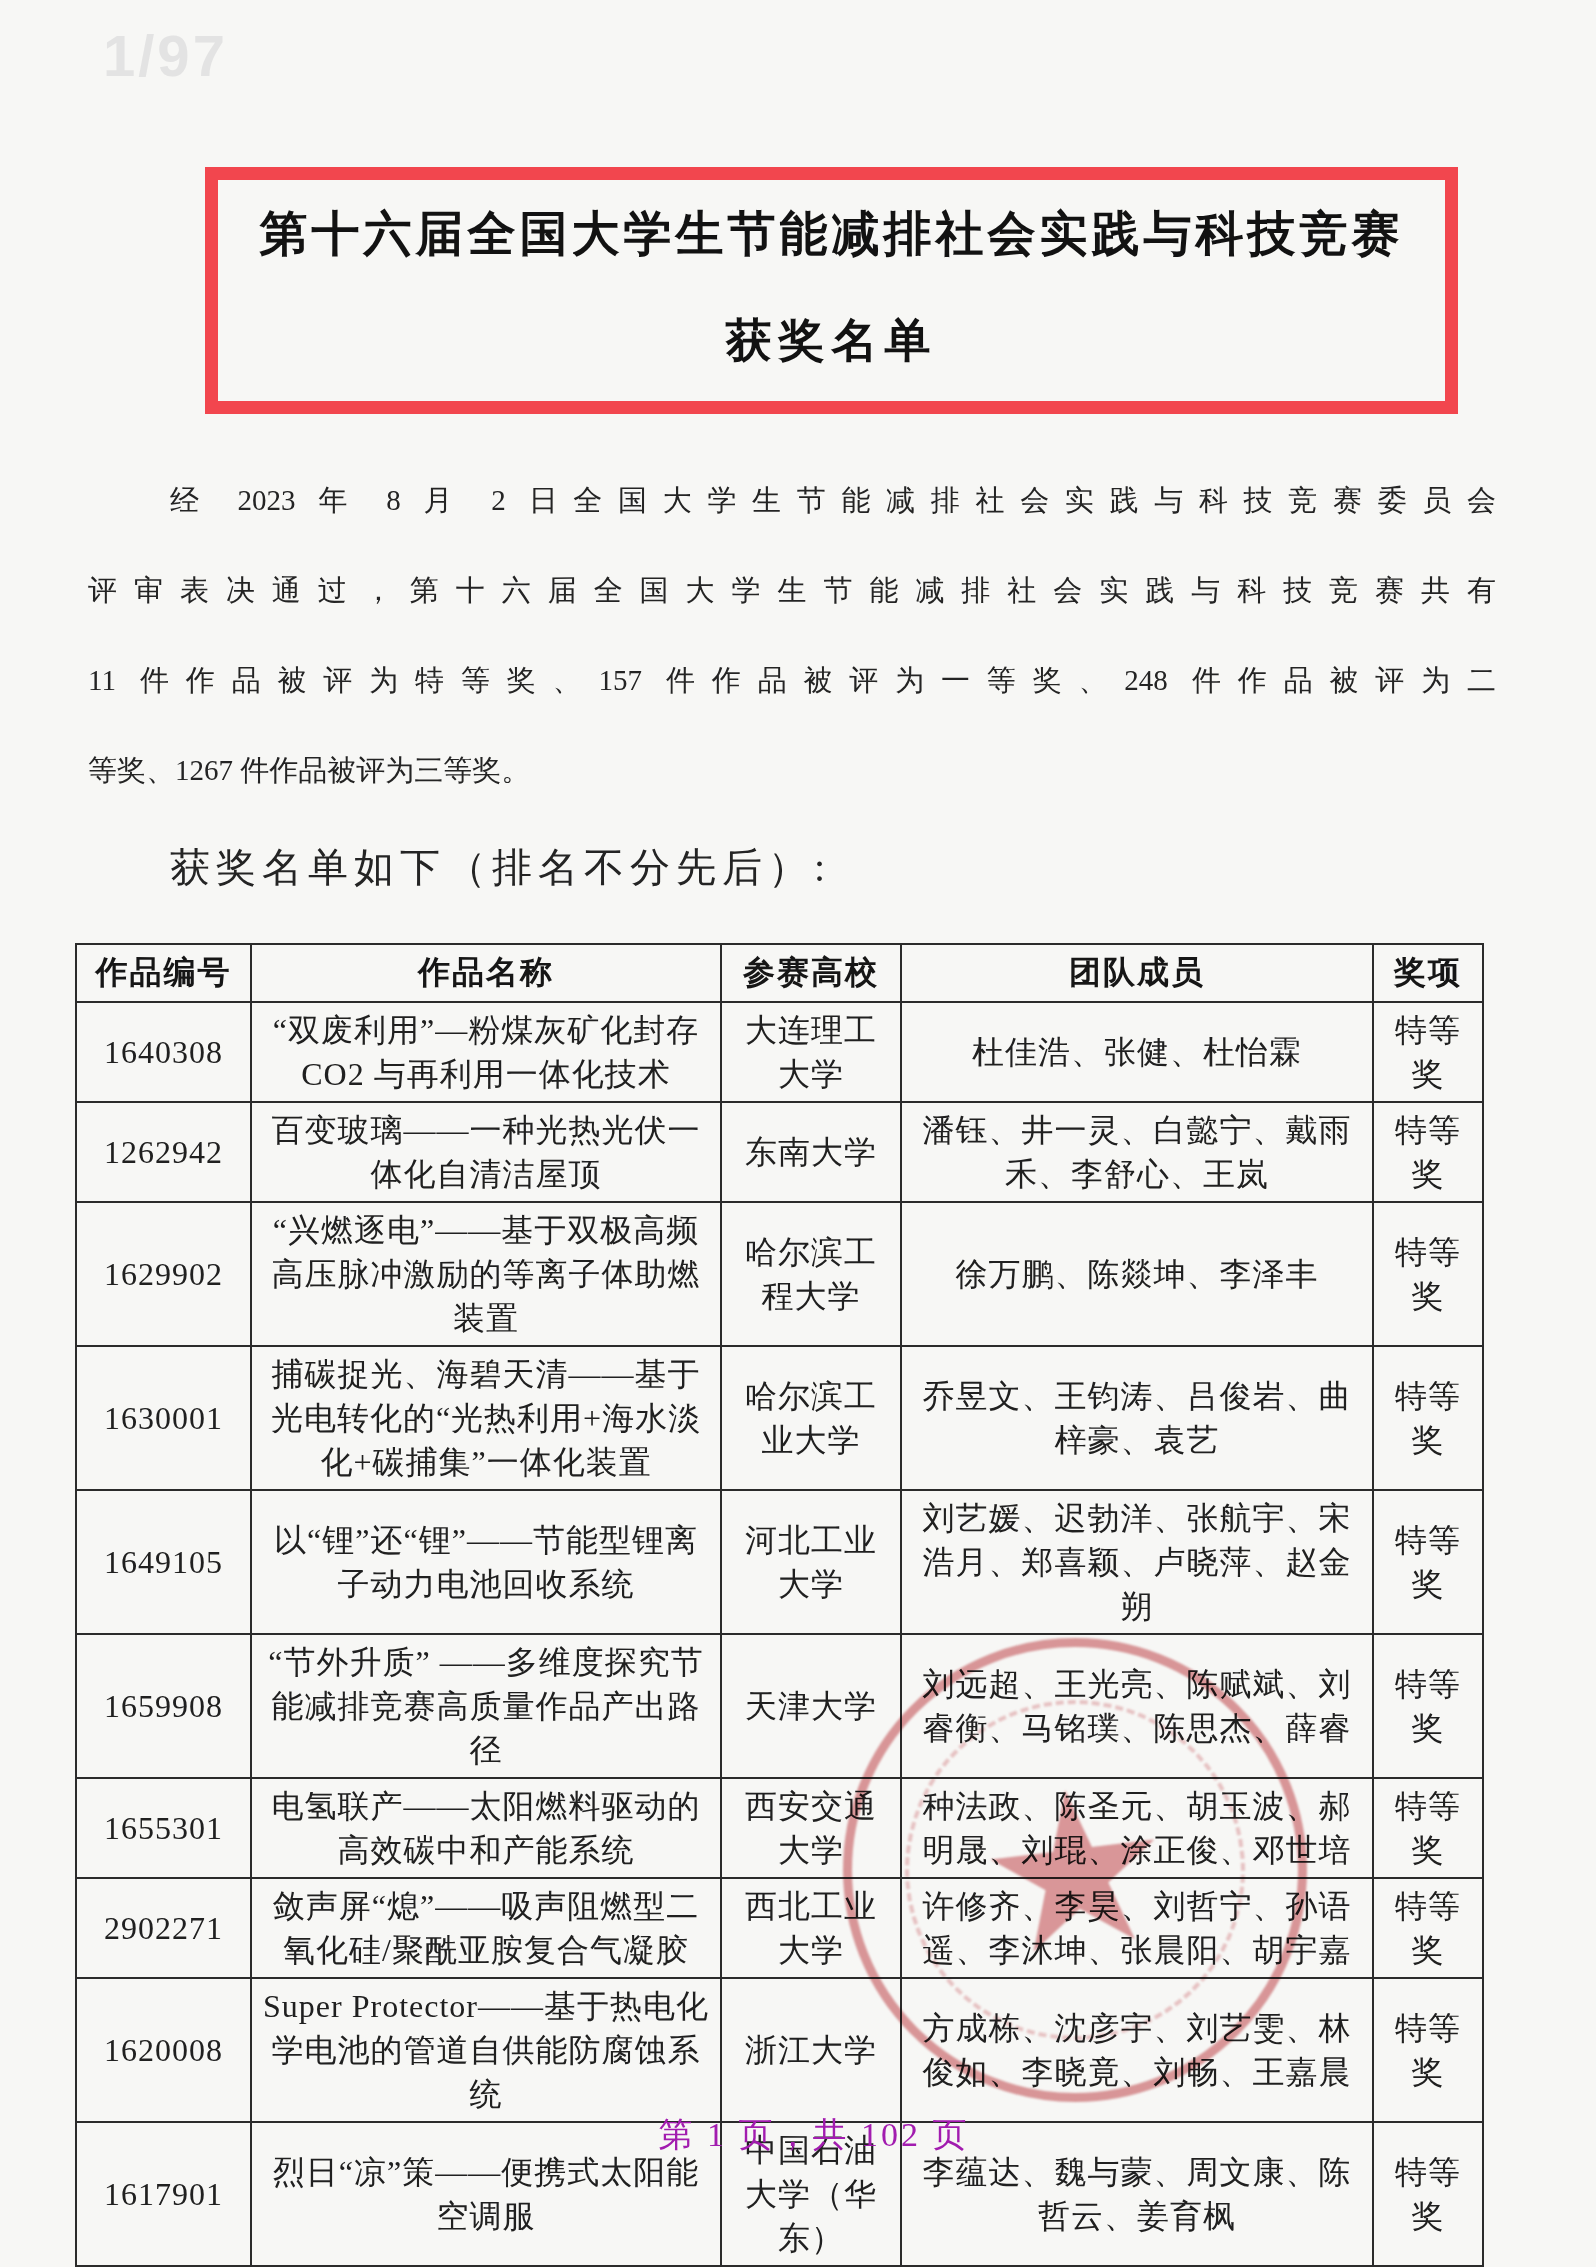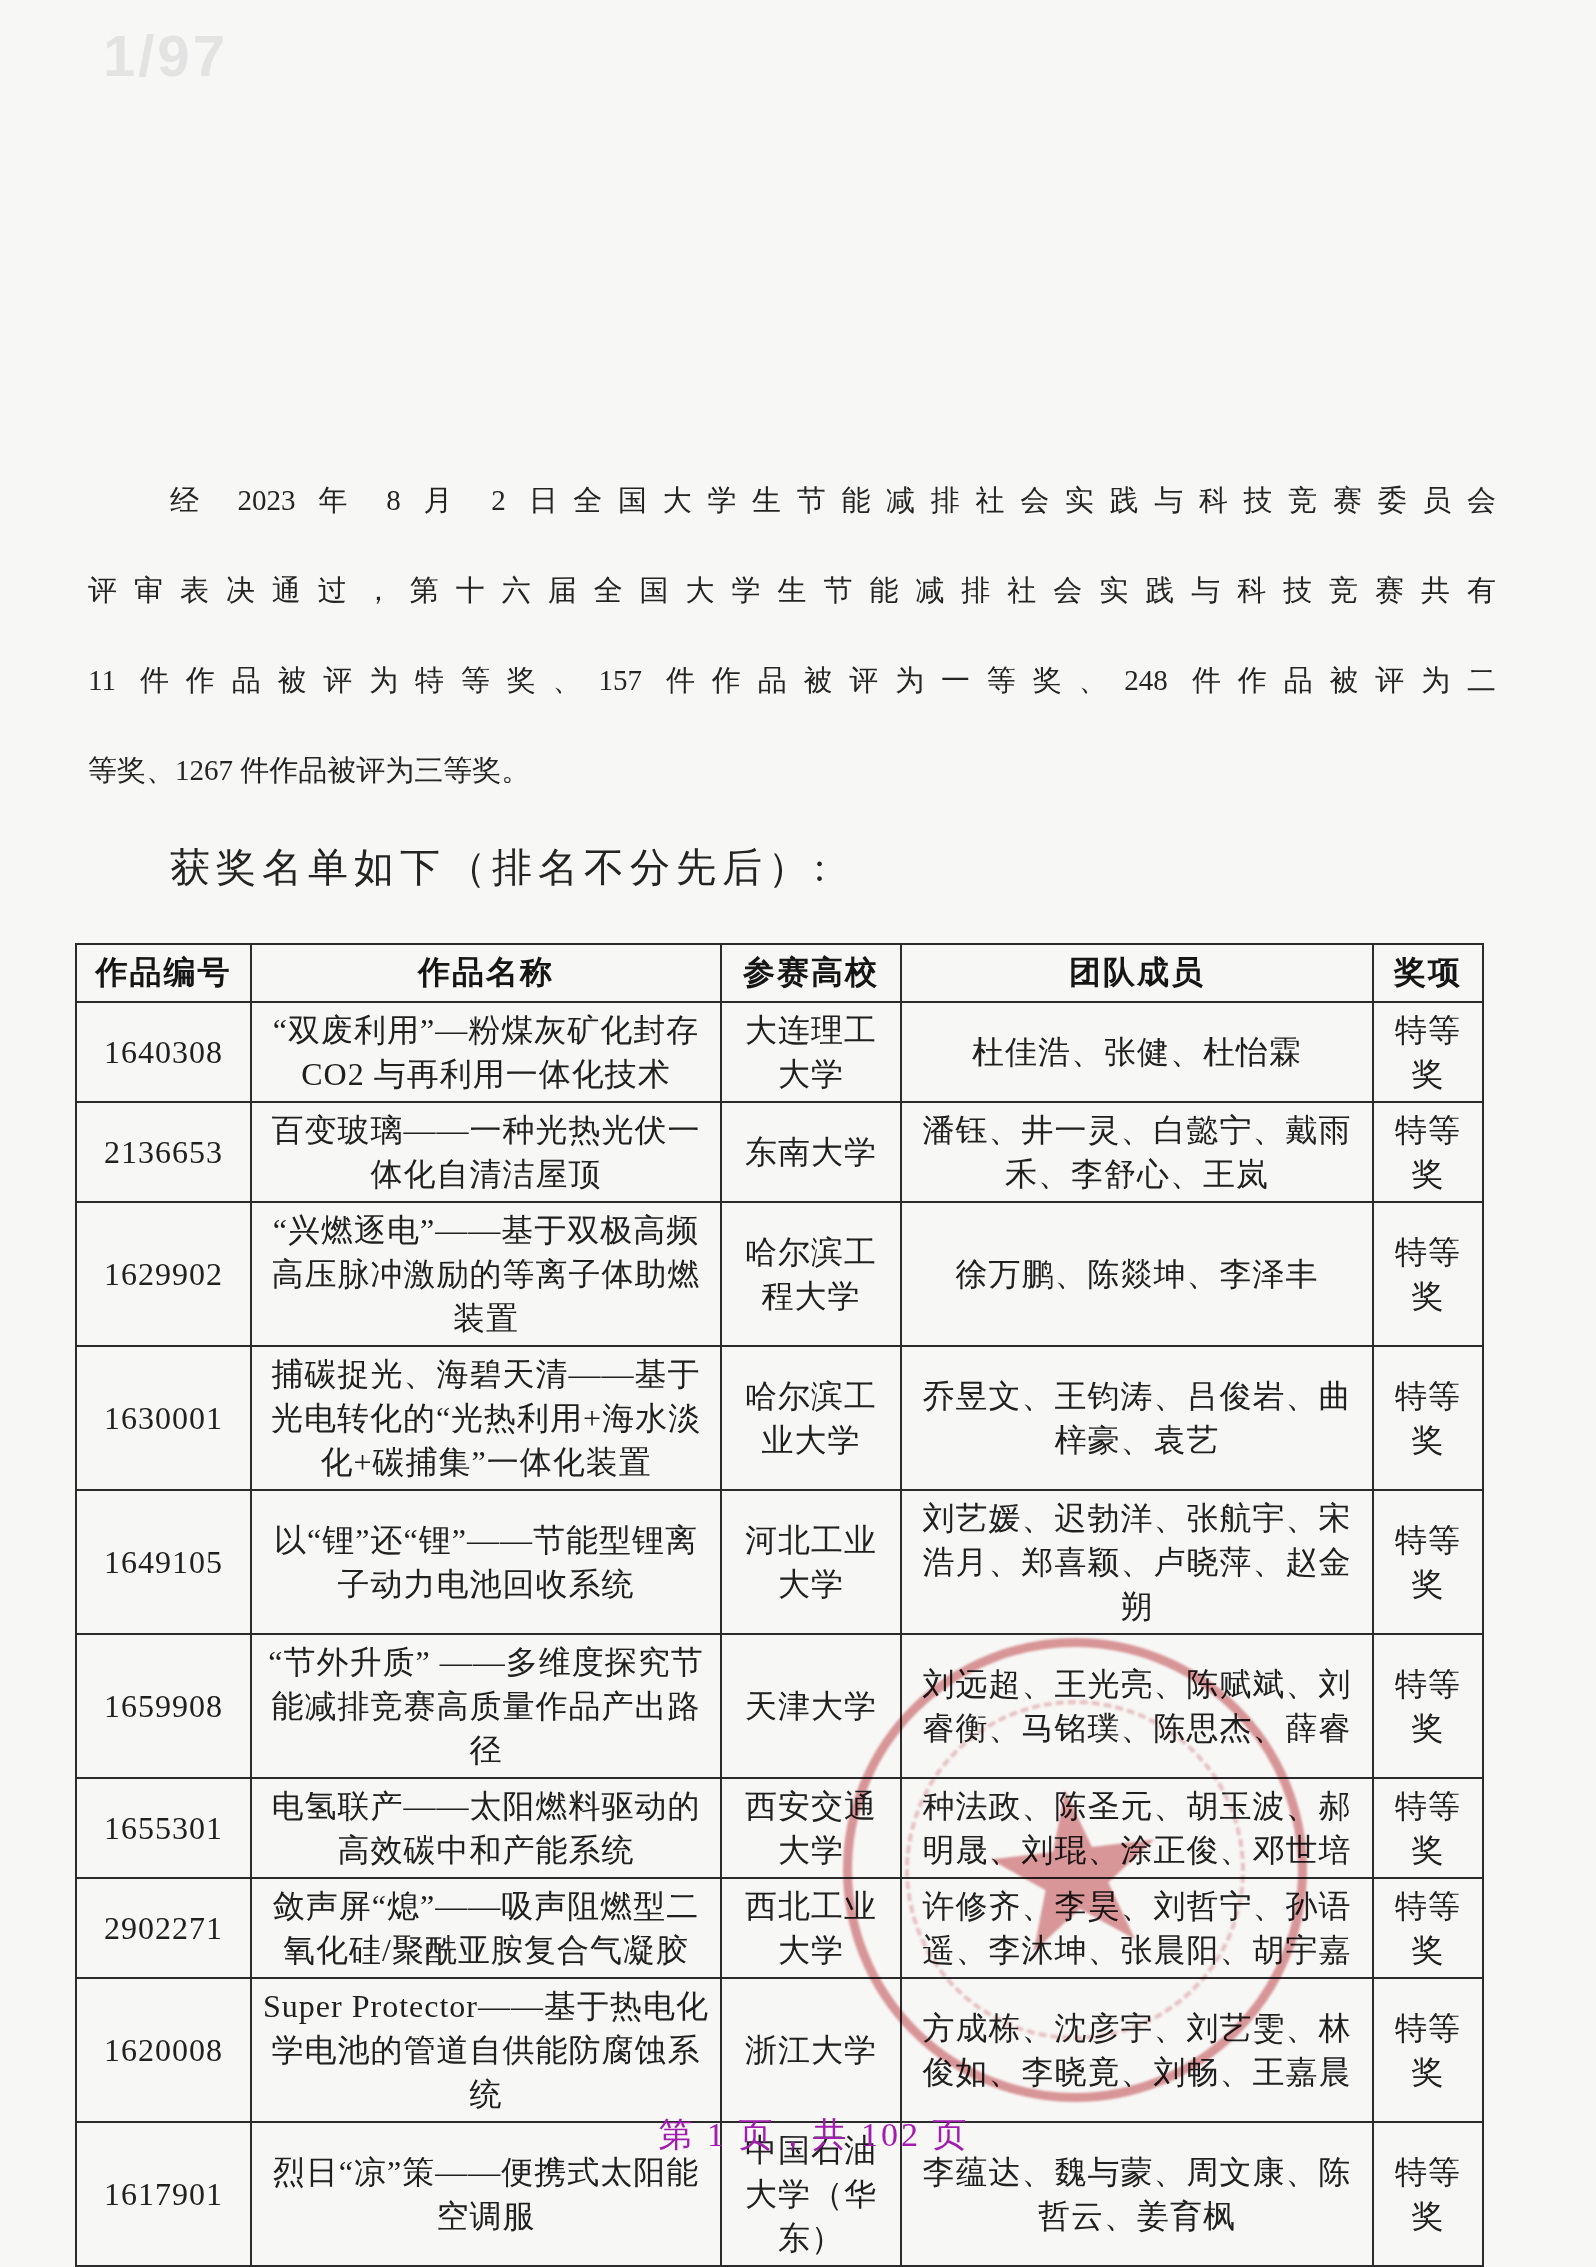--- a/index.html
+++ b/index.html
@@ -98,20 +98,24 @@
     text-align:center;font-size:34px;letter-spacing:3px;color:#a21caf;
   }
 </style>
 </head>
 <body>
 
 <div class="page">
 
   <div class="watermark">1/97</div>
 
+  <div class="title-box">
+    <div class="title-line1">第十六届全国大学生节能减排社会实践与科技竞赛</div>
+    <div class="title-line2">获奖名单</div>
+  </div>
 
   <div class="intro">
     <div class="intro-line first">经 2023 年 8 月 2 日全国大学生节能减排社会实践与科技竞赛委员会</div>
     <div class="intro-line">评审表决通过，第十六届全国大学生节能减排社会实践与科技竞赛共有</div>
     <div class="intro-line">11 件作品被评为特等奖、157 件作品被评为一等奖、248 件作品被评为二</div>
     <div class="intro-line last">等奖、1267 件作品被评为三等奖。</div>
   </div>
 
   <div class="list-intro">获奖名单如下（排名不分先后）:</div>
 
@@ -135,21 +139,21 @@
     <tbody id="table-body">
     <tr>
       <td>1640308</td>
       <td>“双废利用”—粉煤灰矿化封存CO2 与再利用一体化技术</td>
       <td>大连理工大学</td>
       <td>杜佳浩、张健、杜怡霖</td>
       <td>特等奖</td>
     </tr>
 
     <tr>
-      <td>2136653</td>
+      <td>1262942</td>
       <td>百变玻璃——一种光热光伏一体化自清洁屋顶</td>
       <td>东南大学</td>
       <td>潘钰、井一灵、白懿宁、戴雨禾、李舒心、王岚</td>
       <td>特等奖</td>
     </tr>
 
     <tr>
       <td>1629902</td>
       <td>“兴燃逐电”——基于双极高频高压脉冲激励的等离子体助燃装置</td>
       <td>哈尔滨工程大学</td>

